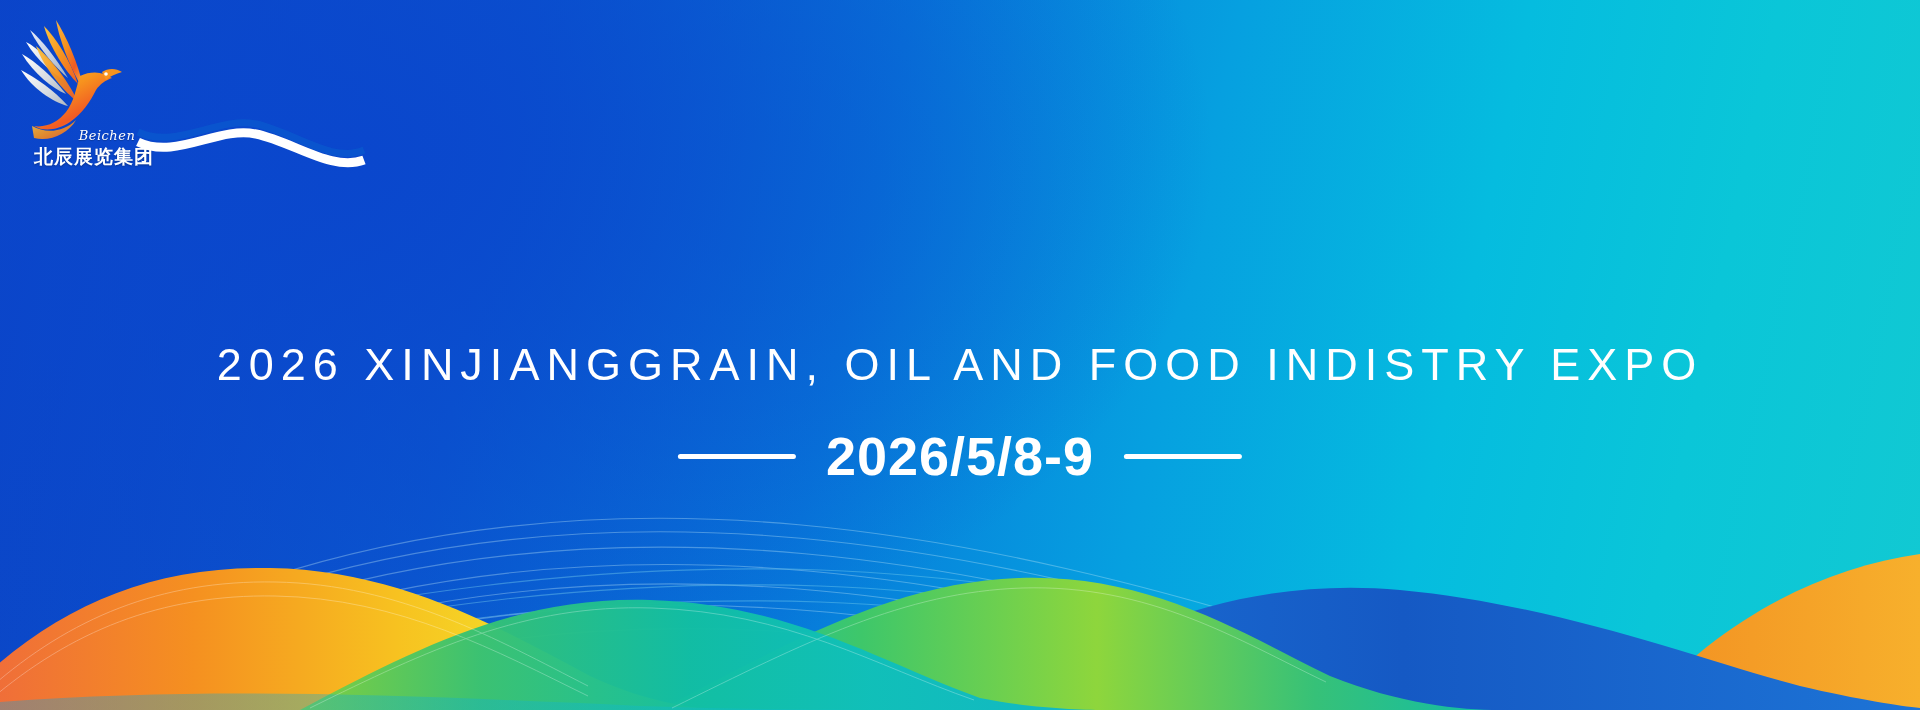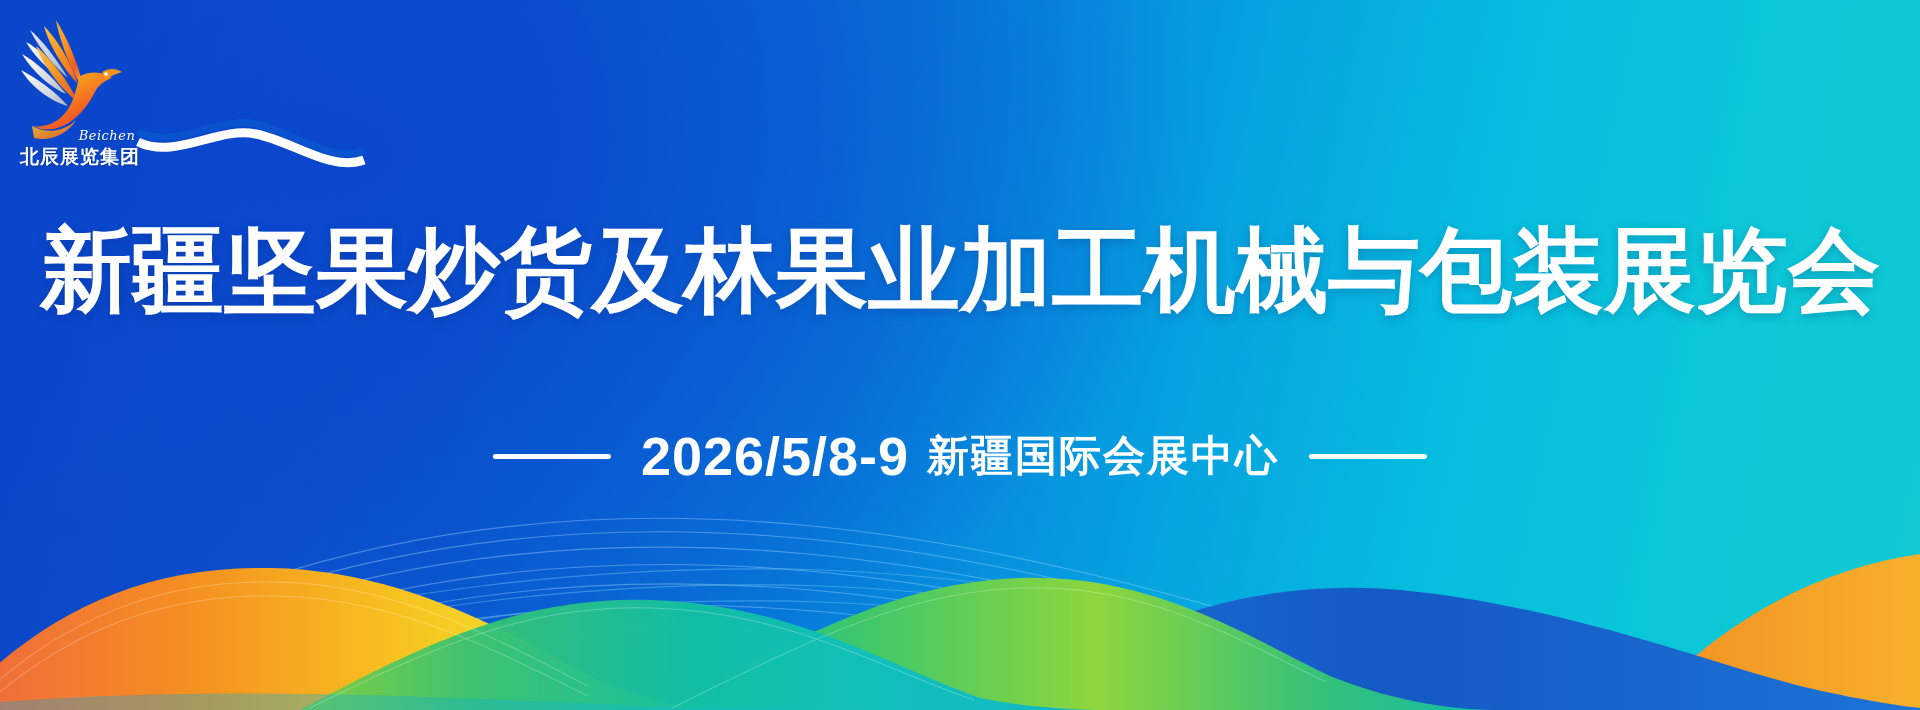--- a/index.html
+++ b/index.html
@@ -43,21 +43,21 @@
   #logo-bird { position:absolute; left:0; top:0; width:120px; height:130px; }
   #logo-script {
     position:absolute; left:41px; top:115px;
     width:100px; text-align:center;
     color:#ffffff; font-size:13px; font-style:italic;
     font-family:"DejaVu Serif", serif;
     letter-spacing:.5px; line-height:1;
     text-shadow:0 1px 1px rgba(0,0,0,.25);
   }
   #logo-cn {
-    position:absolute; left:4px; top:133px;
+    position:absolute; left:18px; top:133px;
     width:120px; text-align:center;
     color:#ffffff; font-size:19px; font-weight:bold;
     letter-spacing:1px; line-height:1;
     font-family:"DejaVu Sans", sans-serif;
     text-shadow:0 1px 2px rgba(0,0,0,.3);
   }
 
   
   #year {
     position:absolute; left:140px; top:52px;
@@ -243,22 +243,21 @@
 
     <div id="logo-script">Beichen</div>
     <div id="logo-cn">北辰展览集团</div>
   </div>
 
   <svg id="year-ribbon" viewBox="0 0 230 130" xmlns="http://www.w3.org/2000/svg">
     <path d="M2,86 C40,104 82,70 120,78 C158,86 196,118 228,104" fill="none" stroke="#0a55cd" stroke-width="7" opacity=".95"></path>
     <path d="M2,96 C40,114 82,80 120,88 C158,96 196,126 228,114" fill="none" stroke="#ffffff" stroke-width="9"></path>
   </svg>
 
-  <div id="title-cn">新疆坚果炒货及林果业加工机械与包装展览会</div>
+  <div id="title-en">2026 XINJIANGGRAIN, OIL AND FOOD INDISTRY EXPO</div>
 
   <div id="meta-row">
     <span class="rule"></span>
     <span id="meta-date">2026/5/8-9</span>
-    <span id="meta-venue">新疆国际会展中心</span>
     <span class="rule"></span>
   </div>
 
 </div>
 
 </body></html>

